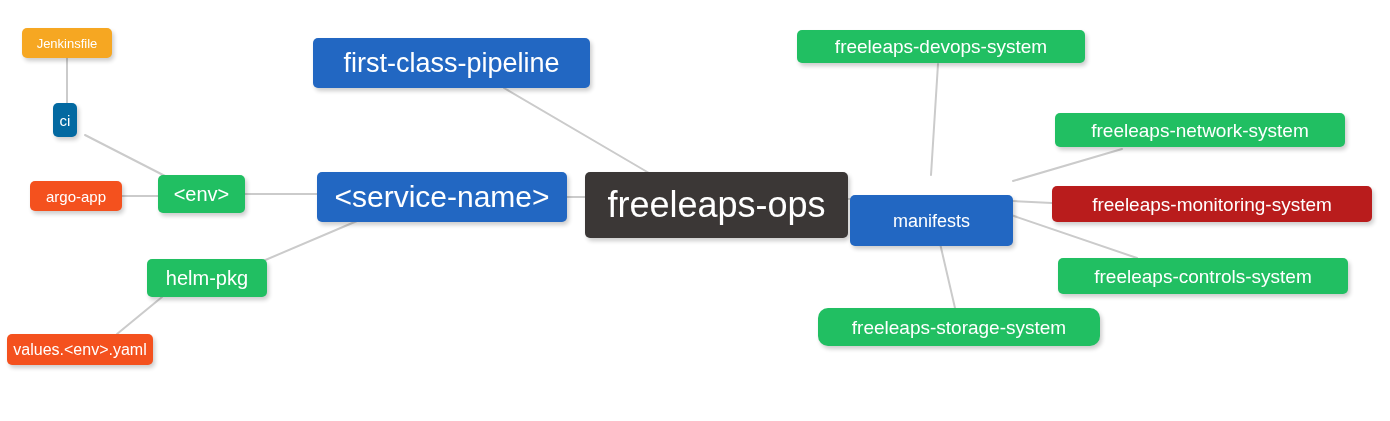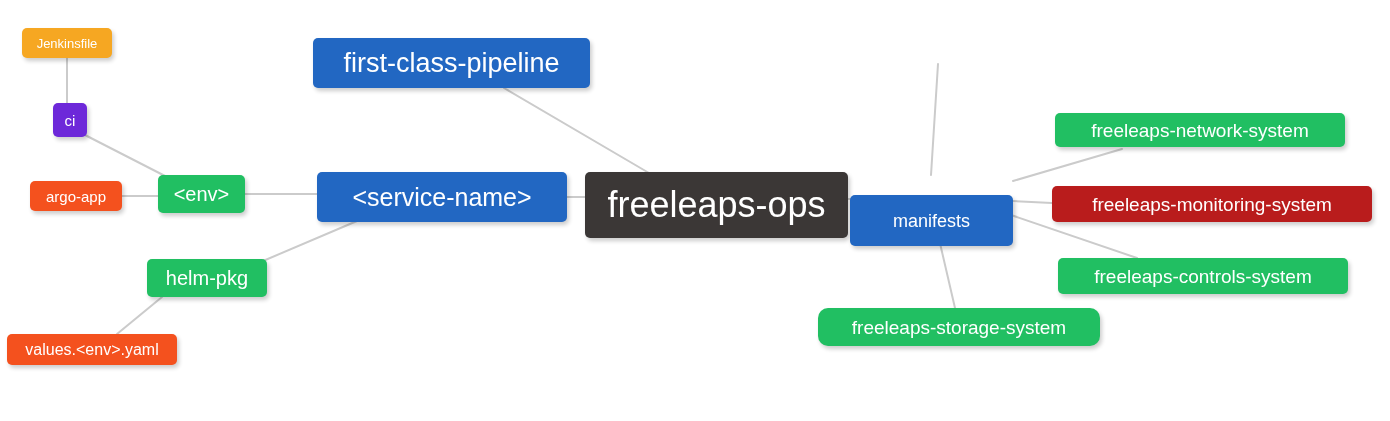--- a/index.html
+++ b/index.html
@@ -53,26 +53,27 @@
       <line x1="567" y1="197" x2="586" y2="197" stroke="#cbcbcb" stroke-width="2" stroke-linecap="round"></line>
       <line x1="504" y1="88" x2="649" y2="173" stroke="#cbcbcb" stroke-width="2" stroke-linecap="round"></line>
       <line x1="845" y1="199" x2="855" y2="199" stroke="#cbcbcb" stroke-width="2" stroke-linecap="round"></line>
       <line x1="938" y1="64" x2="931" y2="175" stroke="#cbcbcb" stroke-width="2" stroke-linecap="round"></line>
       <line x1="1013" y1="181" x2="1122" y2="149" stroke="#cbcbcb" stroke-width="2" stroke-linecap="round"></line>
       <line x1="1013" y1="201" x2="1052" y2="203" stroke="#cbcbcb" stroke-width="2" stroke-linecap="round"></line>
       <line x1="1011" y1="215" x2="1137" y2="258" stroke="#cbcbcb" stroke-width="2" stroke-linecap="round"></line>
       <line x1="936" y1="226" x2="955" y2="308" stroke="#cbcbcb" stroke-width="2" stroke-linecap="round"></line>
     </svg>
 <div class="node" style="left: 22px; top: 28px; width: 90px; height: 30px; font-size: 13px; background: rgb(246, 167, 34);">Jenkinsfile</div>
-    <div class="node" style="left: 53px; top: 103px; width: 34px; height: 34px; font-size: 15px; background: #6d28d9;">ci</div>
+    <div class="node" style="left: 53px; top: 103px; width: 24px; height: 34px; font-size: 15px; background: #0369a1;">ci</div>
     <div class="node" style="left: 30px; top: 181px; width: 92px; height: 30px; font-size: 15px; background: rgb(244, 81, 30);">argo-app</div>
     <div class="node" style="left: 158px; top: 175px; width: 87px; height: 38px; font-size: 20px; background: rgb(33, 191, 98);">&lt;env&gt;</div>
     <div class="node" style="left: 147px; top: 259px; width: 120px; height: 38px; font-size: 20px; background: rgb(33, 191, 98);">helm-pkg</div>
-    <div class="node" style="left: 7px; top: 334px; width: 170px; height: 31px; font-size: 16px; background: rgb(244, 81, 30);">values.&lt;env&gt;.yaml</div>
+    <div class="node" style="left: 7px; top: 334px; width: 146px; height: 31px; font-size: 16px; background: rgb(244, 81, 30);">values.&lt;env&gt;.yaml</div>
     <div class="node" style="left: 313px; top: 38px; width: 277px; height: 50px; font-size: 27px; background: rgb(34, 103, 194);">first-class-pipeline</div>
-    <div class="node" style="left: 317px; top: 172px; width: 250px; height: 50px; font-size: 25px; background: rgb(34, 103, 194);">&lt;service-name&gt;</div>
+    <div class="node" style="left: 317px; top: 172px; width: 250px; height: 50px; font-size: 30px; background: rgb(34, 103, 194);">&lt;service-name&gt;</div>
     <div class="node" style="left: 585px; top: 172px; width: 263px; height: 66px; font-size: 36px; background: rgb(59, 55, 54);">freeleaps-ops</div>
     <div class="node" style="left: 850px; top: 175px; width: 163px; height: 51px; font-size: 18px; background: rgb(34, 103, 194); margin-top: 20px;">manifests</div>
+    <div class="node" style="left: 797px; top: 30px; width: 288px; height: 33px; font-size: 19px; background: rgb(33, 191, 98);">freeleaps-devops-system</div>
     <div class="node" style="left: 1055px; top: 113px; width: 290px; height: 34px; font-size: 19px; background: rgb(33, 191, 98);">freeleaps-network-system</div>
     <div class="node" style="left: 1052px; top: 186px; width: 320px; height: 36px; font-size: 19px; background: #b91c1c;">freeleaps-monitoring-system</div>
     <div class="node" style="left: 1058px; top: 258px; width: 290px; height: 36px; font-size: 19px; background: rgb(33, 191, 98);">freeleaps-controls-system</div>
     <div class="node" style="left: 818px; top: 308px; width: 282px; height: 38px; font-size: 19px; background: rgb(33, 191, 98); border-radius: 10px;">freeleaps-storage-system</div>
   </div>
 
 </body></html>

